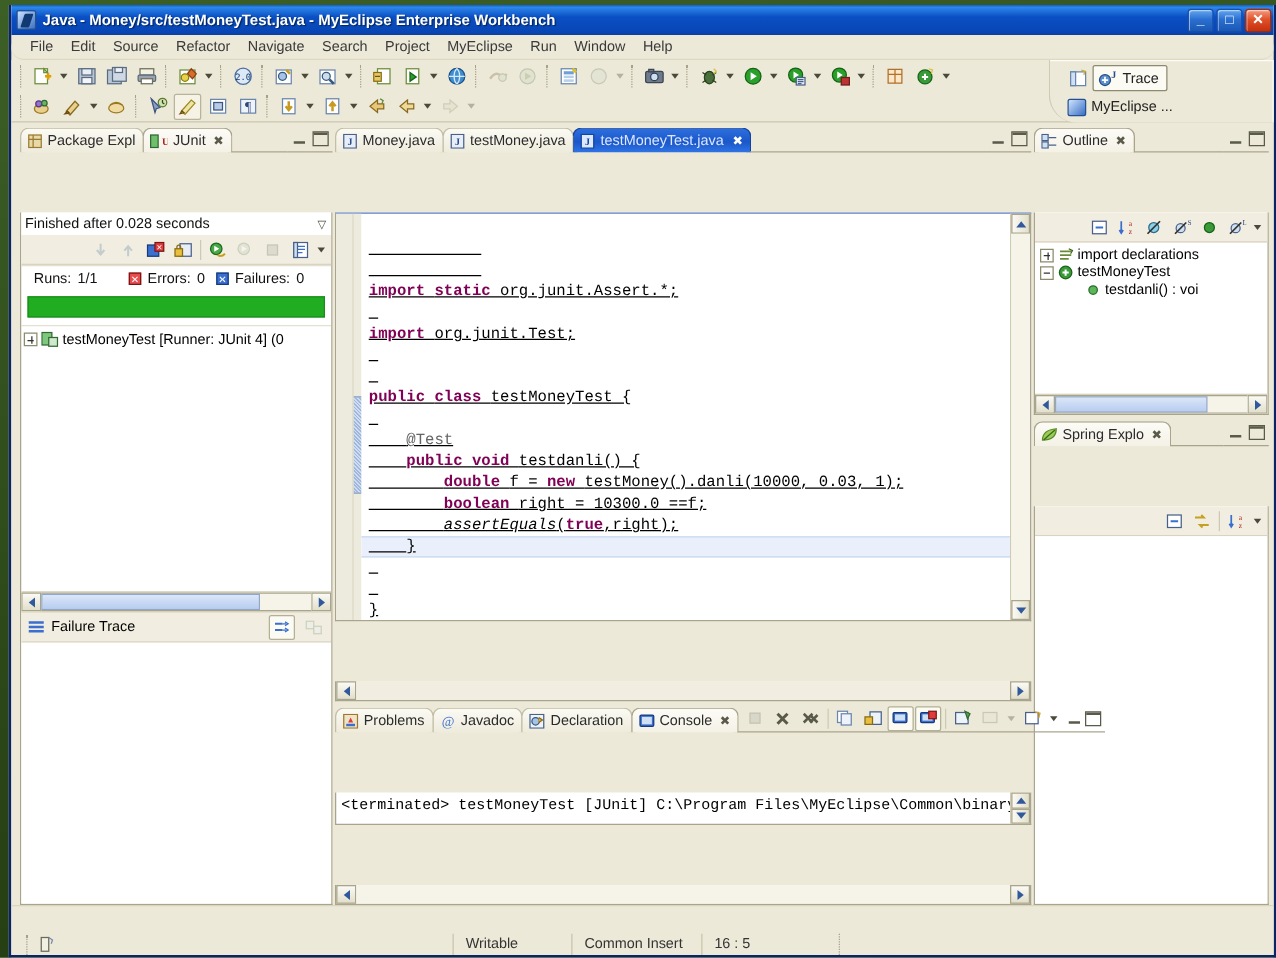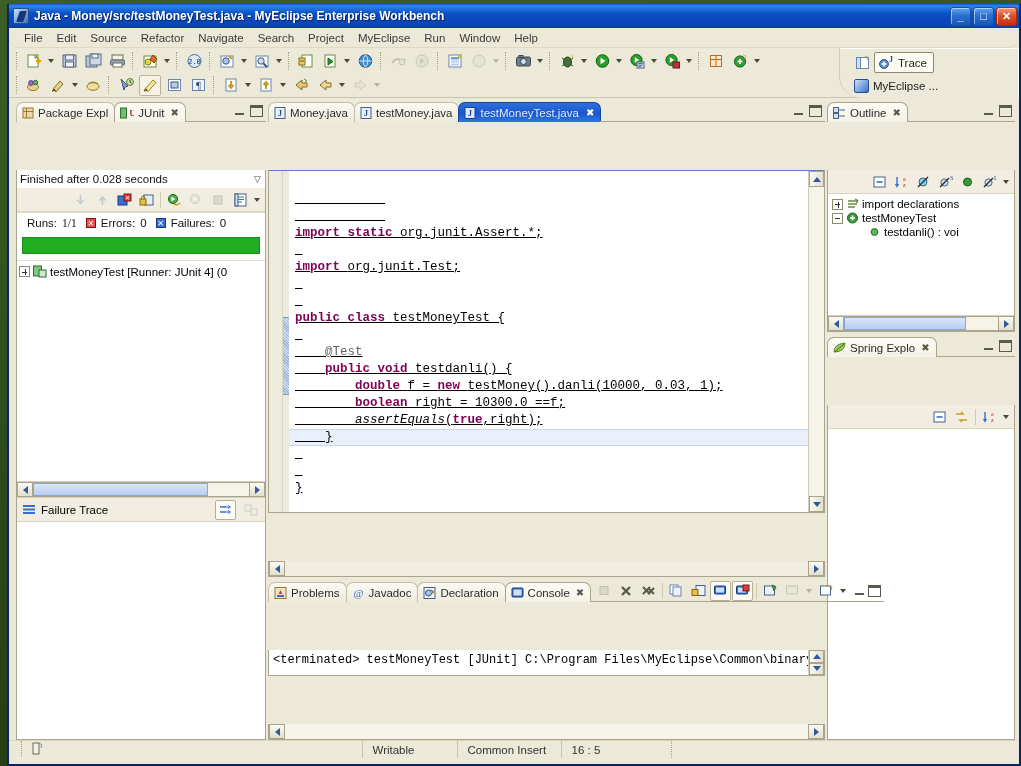--- a/index.html
+++ b/index.html
@@ -277,22 +277,22 @@
   #spring-part { flex: 1; display: flex; flex-direction: column; min-height: 0; margin-top: 3px; }
   #spring-filter {
     margin: 5px 6px; height: 19px; border: 1px solid #8a8a8a;
     background: #fff; display: flex; align-items: center; padding: 0 4px;
     font-size: 11.5px; color: #333; font-family: "Liberation Mono", monospace;
   }
   #spring-body-inner { flex: 1; background: #fff; }
 
   
   #statusbar {
-    height: 24px; flex: none; background: #ece9d8;
-    display: flex; align-items: flex-start; font-size: 11.5px; color: #333;
+    height: 40px; flex: none; background: #ece9d8;
+    display: flex; align-items: flex-end; font-size: 11.5px; color: #333;
     border-top: 1px solid #d9d5bf;
   }
   .sb-cell { padding: 0 10px; height: 18px; display: flex; align-items: center; }
   .sb-div { width: 1px; height: 17px; background: #c7c3ac; }
   .sb-dots { width: 4px; height: 17px; border-left: 1px dotted #a6a289; margin: 0 4px; }
   #sb-left { display: flex; align-items: center; flex: 1; padding-left: 12px; gap: 4px;}
   .grip { width: 4px; height: 16px; border-left: 1px dotted #a6a289; }
 </style>
 </head>
 <body>
@@ -729,21 +729,21 @@
                   <path d="M4 4h7M4 6.5h7M4 9h5" stroke="#3a6fd0"></path>
                   <rect x="2" y="1" width="3" height="12" fill="#cfe0f0" stroke="#49618a"></rect>
                 </svg>
             </div>
             <div class="tb-arrow">
                 <i></i>
               </div>
           </div>
           <div id="junit-counts">
             <span>Runs:</span>
-            <span style="margin-right:4px;font-family:Liberation Serif, serif;">1/1</span>
+            <span style="margin-right:20px;">1/1</span>
             <span class="cbox"></span>
             <span>Errors:</span>
             <span style="margin-right:4px;">0</span>
             <span class="cbox fail"></span>
             <span>Failures:</span>
             <span>0</span>
           </div>
           <div id="junit-progress-wrap">
             <div id="junit-progress"></div>
           </div>

